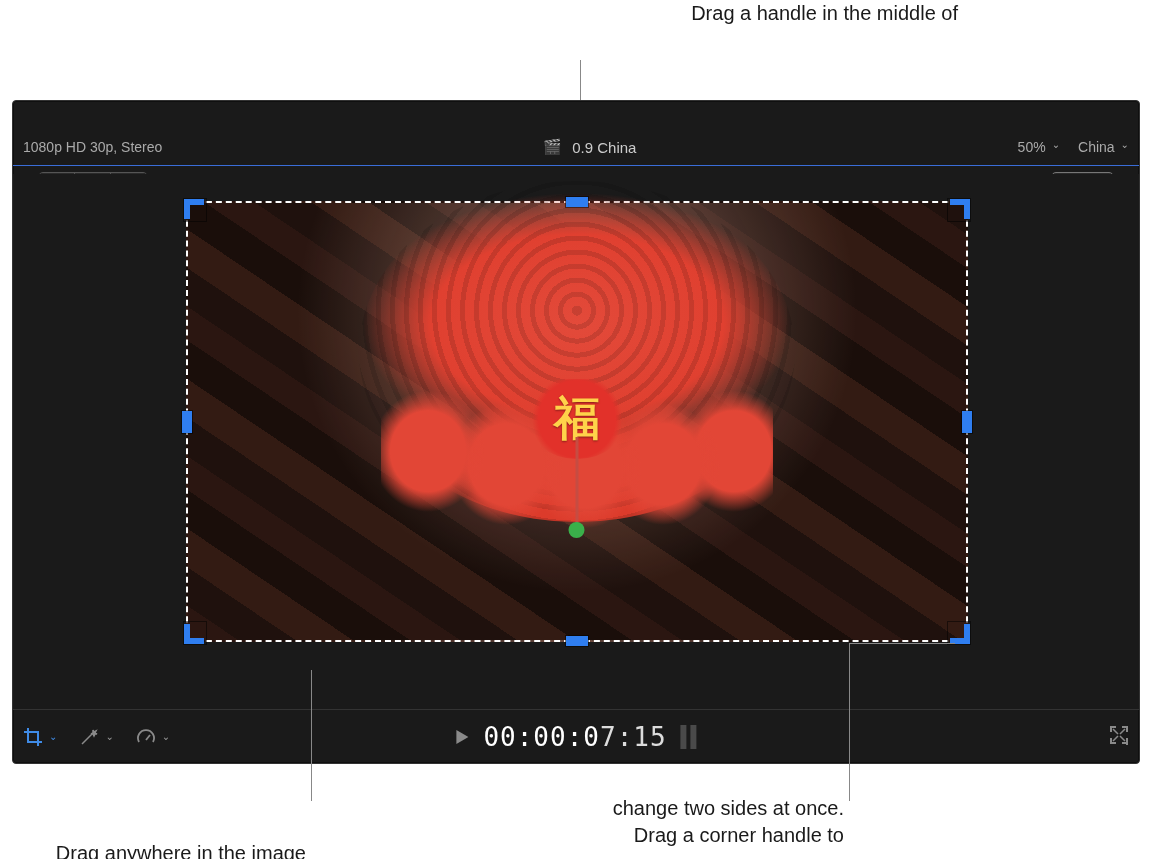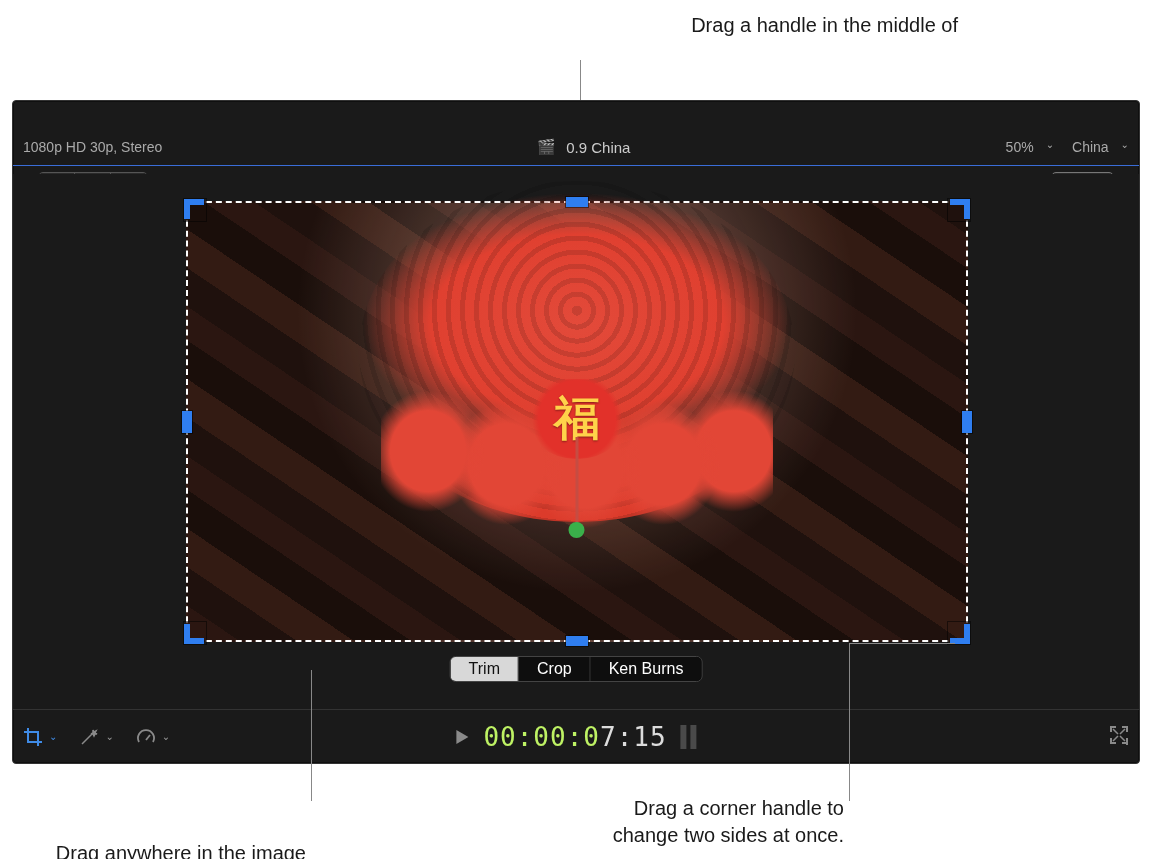--- a/index.html
+++ b/index.html
@@ -54,21 +54,21 @@
     gap: 10px;
     color: #ccc;
     font-size: 15px;
   }
   .info-right {
     flex: 0 0 auto;
     display: flex;
     align-items: center;
     gap: 18px;
   }
-  .info-right span { display: flex; align-items: flex-start; gap: 12px; }
+  .info-right span { display: flex; align-items: flex-start; gap: 6px; }
   .toolbar2 {
     height: 36px;
     display: flex;
     align-items: center;
     padding: 0 25px;
     border-bottom: 1px solid #0a0a0a;
   }
   .seg {
     display: inline-flex;
     border: 1px solid #555;
@@ -233,35 +233,35 @@
     transform: translateX(-50%);
     display: flex;
     align-items: center;
     gap: 14px;
   }
   .tc {
     font-family: "Menlo", monospace;
     font-size: 26px;
     letter-spacing: 1px;
   }
-  .tc .dim { color: #bef264; }
+  .tc .dim { color: #ffffff; }
   .tc .bright { color: #dcdcdc; }
   .fs-icon { margin-left: auto; color:#8a8a8a; cursor:pointer; }
   .loop-marks {
     display:flex; gap:4px; align-items:center;
   }
   .loop-marks span {
     width:6px; height:24px; background:#4a4a4a;
   }
   .chev { font-size: 10px; }
 </style>
 </head>
 <body>
 
-<div class="callout right" style="left:575px; top:12px; width:383px;">
+<div class="callout right" style="left:575px; top:0; width:383px;">
   <div>Drag a handle in the middle of</div>
 </div>
 <div class="callout-line" style="left:580px; top:60px; width:1px; height:146px;"></div>
 
 <div class="viewer-panel">
 
   <div class="info-bar">
     <div class="info-left">1080p HD 30p, Stereo</div>
     <div class="info-center">
       <span style="filter:grayscale(100%);opacity:0.8;">🎬</span>
@@ -329,25 +329,20 @@
       <div class="handle corner" style="left:-4px;bottom:-4px;">
         <div style="position:absolute;left:0;bottom:0;width:20px;height:6px;background:#2f7ef0"></div>
         <div style="position:absolute;left:0;bottom:0;width:6px;height:20px;background:#2f7ef0"></div>
       </div>
       <div class="handle corner" style="right:-4px;bottom:-4px;">
         <div style="position:absolute;right:0;bottom:0;width:20px;height:6px;background:#2f7ef0"></div>
         <div style="position:absolute;right:0;bottom:0;width:6px;height:20px;background:#2f7ef0"></div>
       </div>
     </div>
 
-    <div class="mode-seg">
-      <button class="active">Trim</button>
-      <button>Crop</button>
-      <button>Ken Burns</button>
-    </div>
   </div>
 
   <div class="bottom-bar">
     <div class="tool-icon" style="color:#3f8be6;">
       <svg width="20" height="20">
           <path d="M5 1 L5 15 L19 15 M1 5 L15 5 L15 19" stroke="#3f8be6" stroke-width="2" fill="none"></path>
         </svg>
       <span class="chev">⌄</span>
     </div>
     <div class="tool-icon">
@@ -386,17 +381,17 @@
     </div>
   </div>
 </div>
 
 <div class="callout right" style="left:34px; top:840px; width:272px;">
   <div>Drag anywhere in the image</div>
 </div>
 <div class="callout-line" style="left:311px; top:670px; width:1px; height:131px;"></div>
 
 <div class="callout right" style="left:560px; top:795px; width:284px;">
+  <div>change two sides at once.</div>
   <div>Drag a corner handle to</div>
-  <div>change two sides at once.</div>
 </div>
 <div class="callout-line" style="left:849px; top:643px; width:1px; height:158px;"></div>
 <div class="callout-line" style="left:849px; top:643px; width:106px; height:1px;"></div>
 
 </body></html>

